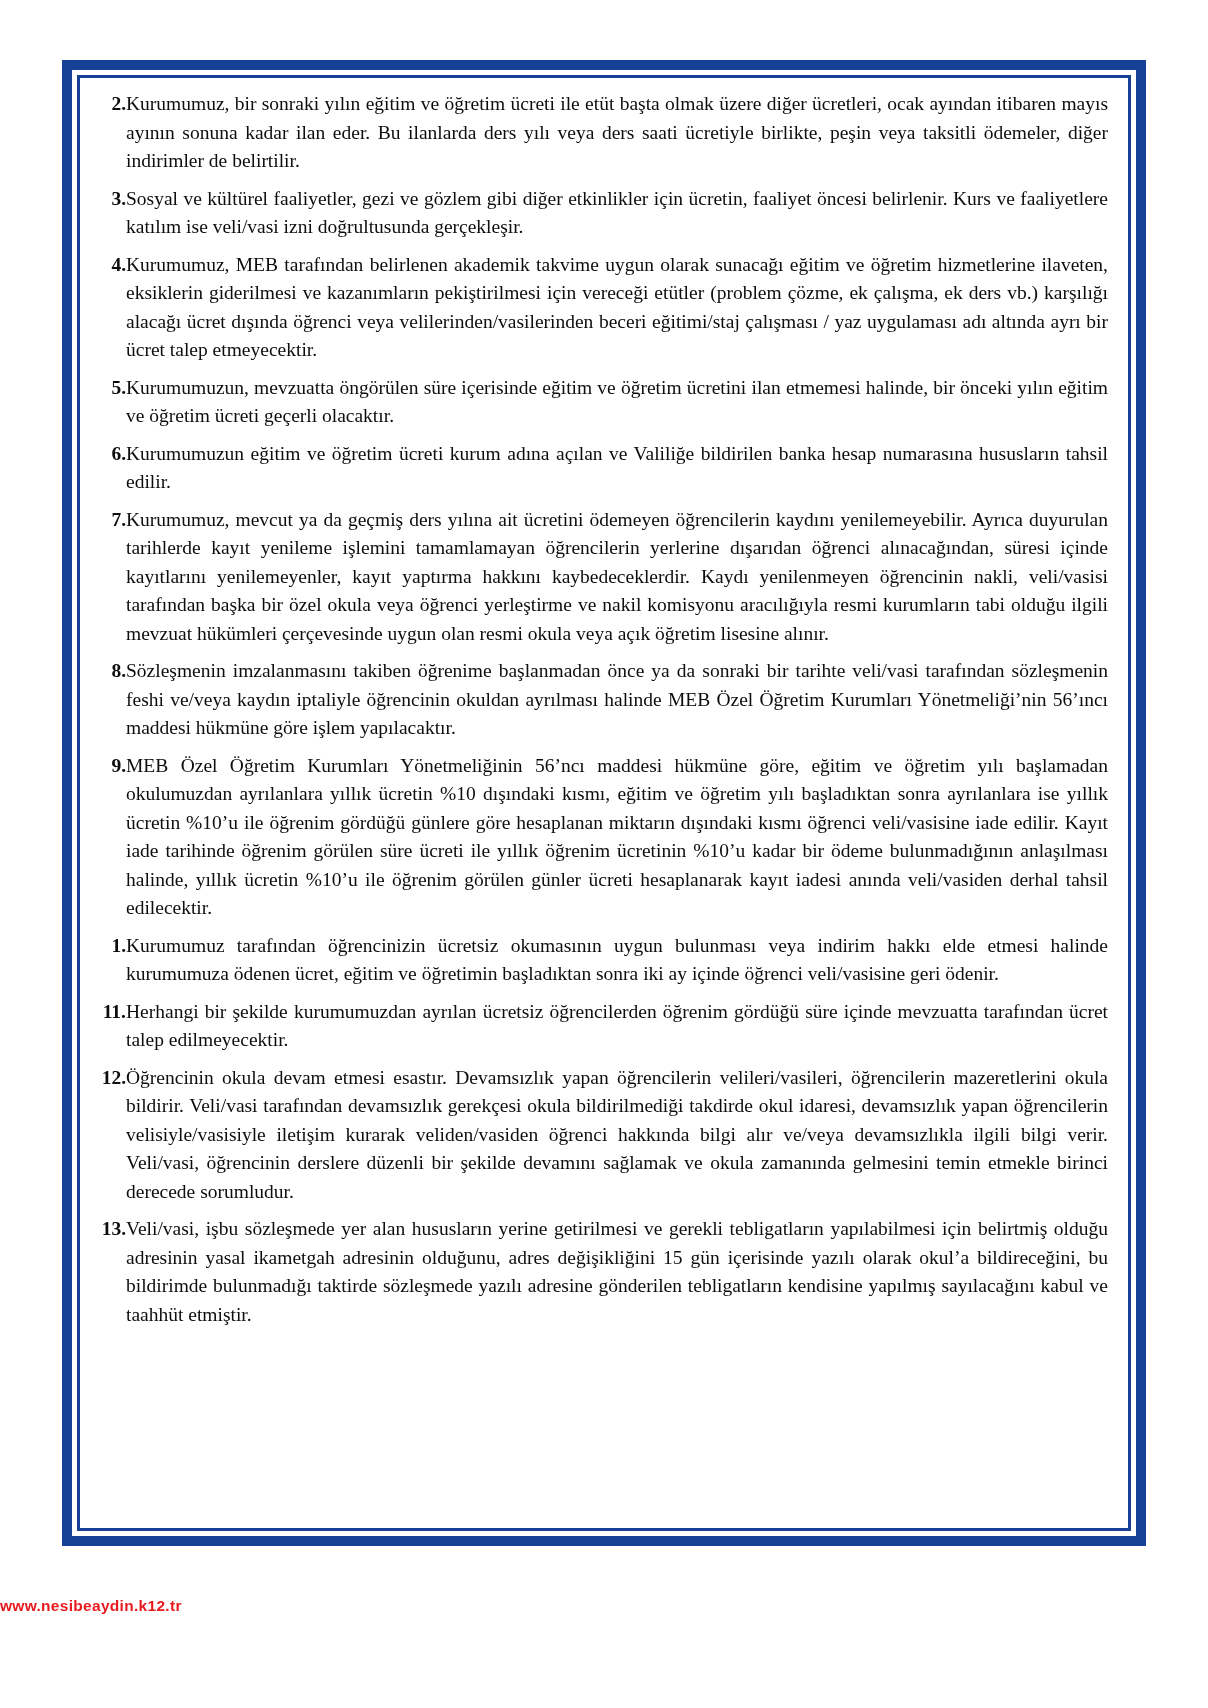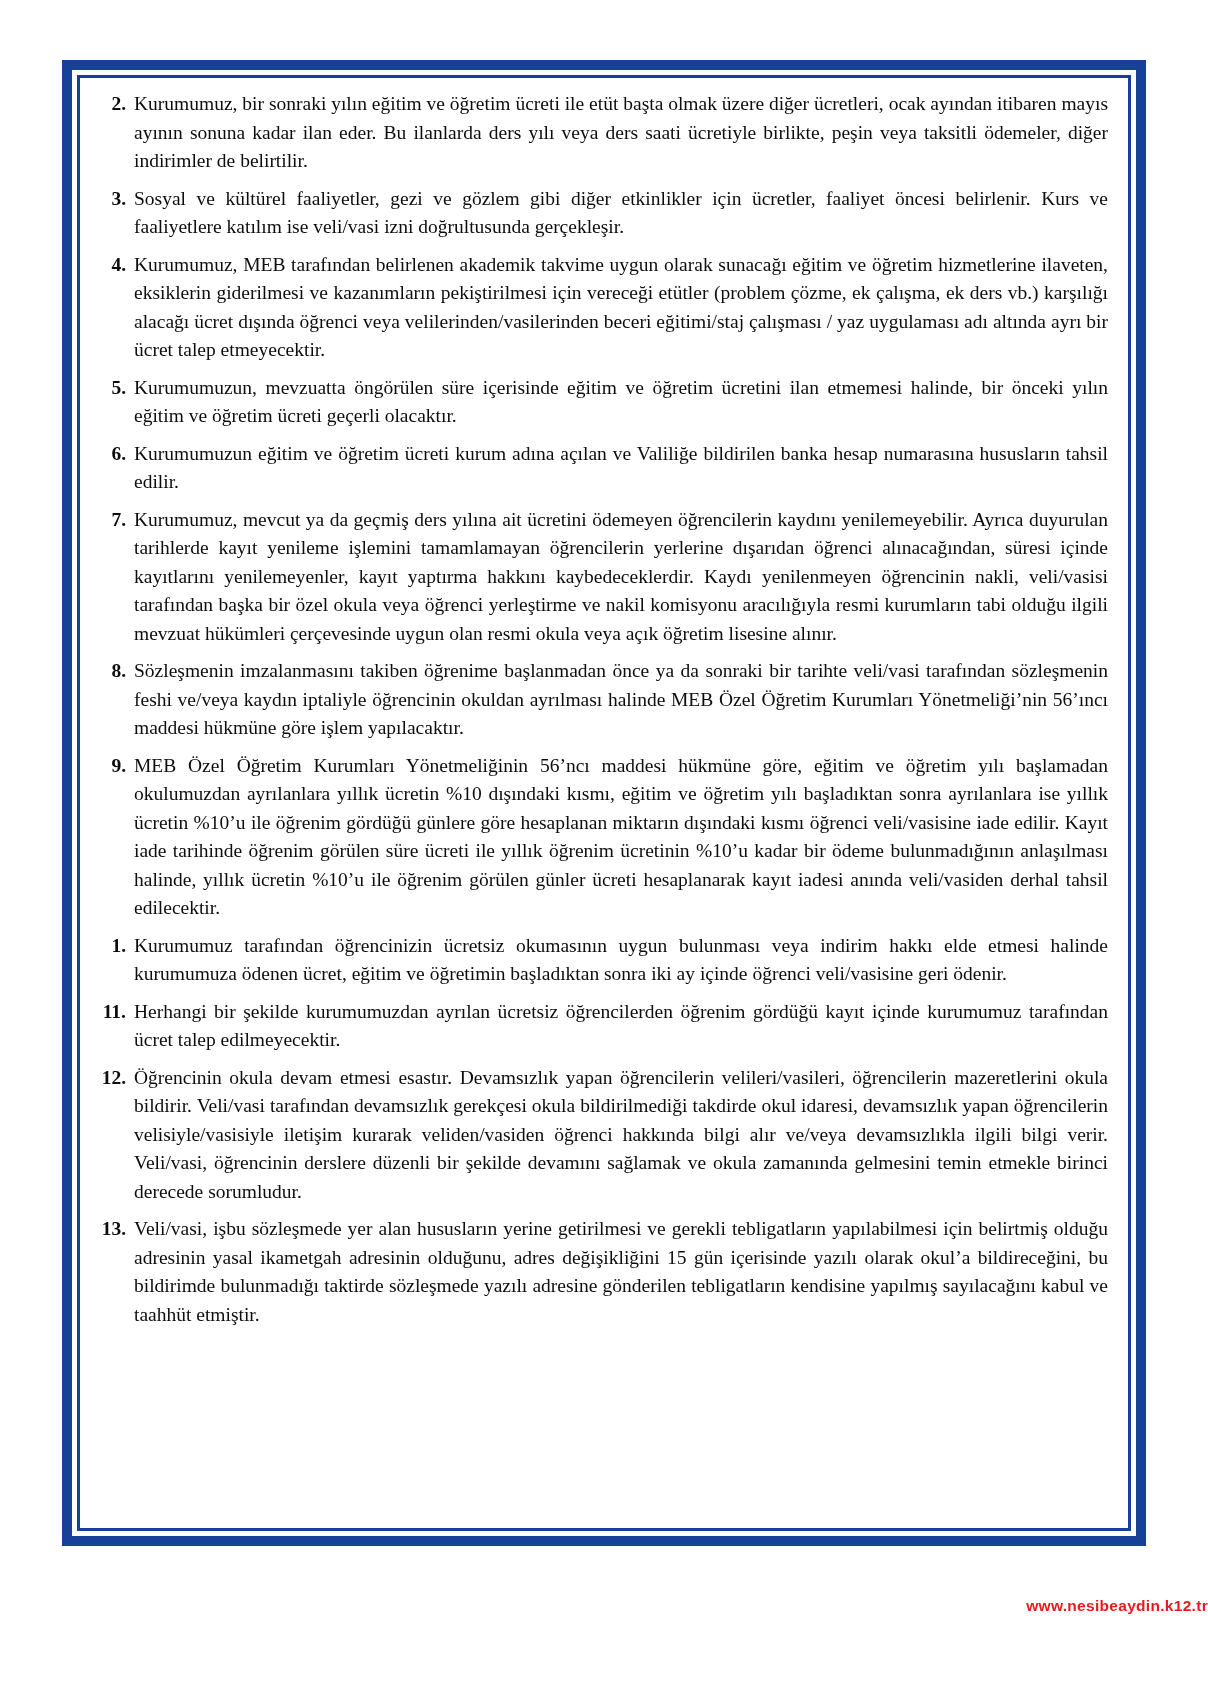--- a/index.html
+++ b/index.html
@@ -35,28 +35,28 @@
     margin-bottom:9px;
   }
   .contract-item .num{
     flex:0 0 32px;
     text-align:right;
     font-weight:bold;
     white-space:nowrap;
   }
   .contract-item .txt{
     flex:1;
-    margin-left:8px;
+    margin-left:0;
     text-align:justify;
   }
   .page-footer{
     position:absolute;
     left:0; top:1597px;
     width:100%;
-    text-align:right;
+    text-align:left;
     font-family:"Liberation Sans", sans-serif;
     font-weight:bold;
     font-size:15.5px;
     color:var(--footer-red,#e81a1e);
     letter-spacing:0.3px;
   }
 </style>
 </head>
 <body style="--frame-blue: #164196; --footer-red: #e81a1e; color: rgb(13, 13, 13);">
 
@@ -64,21 +64,21 @@
   <div class="frame-inner">
     <div class="contract-list">
 
         <div class="contract-item">
           <span class="num">2.</span>
           <span class="txt">Kurumumuz, bir sonraki yılın eğitim ve öğretim ücreti ile etüt başta olmak üzere diğer ücretleri, ocak ayından itibaren mayıs ayının sonuna kadar ilan eder. Bu ilanlarda ders yılı veya ders saati ücretiyle birlikte, peşin veya taksitli ödemeler, diğer indirimler de belirtilir.</span>
         </div>
 
         <div class="contract-item">
           <span class="num">3.</span>
-          <span class="txt">Sosyal ve kültürel faaliyetler, gezi ve gözlem gibi diğer etkinlikler için ücretler, faaliyet öncesi belirlenir. Kurs ve faaliyetlere katılım ise veli/vasi izni doğrultusunda gerçekleşir.</span>
+          <span class="txt">Sosyal ve kültürel faaliyetler, gezi ve gözlem gibi diğer etkinlikler için ücretin, faaliyet öncesi belirlenir. Kurs ve faaliyetlere katılım ise veli/vasi izni doğrultusunda gerçekleşir.</span>
         </div>
 
         <div class="contract-item">
           <span class="num">4.</span>
           <span class="txt">Kurumumuz, MEB tarafından belirlenen akademik takvime uygun olarak sunacağı eğitim ve öğretim hizmetlerine ilaveten, eksiklerin giderilmesi ve kazanımların pekiştirilmesi için vereceği etütler (problem çözme, ek çalışma, ek ders vb.) karşılığı alacağı ücret dışında öğrenci veya velilerinden/vasilerinden beceri eğitimi/staj çalışması / yaz uygulaması adı altında ayrı bir ücret talep etmeyecektir.</span>
         </div>
 
         <div class="contract-item">
           <span class="num">5.</span>
           <span class="txt">Kurumumuzun, mevzuatta öngörülen süre içerisinde eğitim ve öğretim ücretini ilan etmemesi halinde, bir önceki yılın eğitim ve öğretim ücreti geçerli olacaktır.</span>
@@ -104,21 +104,21 @@
           <span class="txt">MEB Özel Öğretim Kurumları Yönetmeliğinin 56’ncı maddesi hükmüne göre, eğitim ve öğretim yılı başlamadan okulumuzdan ayrılanlara yıllık ücretin %10 dışındaki kısmı, eğitim ve öğretim yılı başladıktan sonra ayrılanlara ise yıllık ücretin %10’u ile öğrenim gördüğü günlere göre hesaplanan miktarın dışındaki kısmı öğrenci veli/vasisine iade edilir. Kayıt iade tarihinde öğrenim görülen süre ücreti ile yıllık öğrenim ücretinin %10’u kadar bir ödeme bulunmadığının anlaşılması halinde, yıllık ücretin %10’u ile öğrenim görülen günler ücreti hesaplanarak kayıt iadesi anında veli/vasiden derhal tahsil edilecektir.</span>
         </div>
 
         <div class="contract-item">
           <span class="num">1.</span>
           <span class="txt">Kurumumuz tarafından öğrencinizin ücretsiz okumasının uygun bulunması veya indirim hakkı elde etmesi halinde kurumumuza ödenen ücret, eğitim ve öğretimin başladıktan sonra iki ay içinde öğrenci veli/vasisine geri ödenir.</span>
         </div>
 
         <div class="contract-item">
           <span class="num">11.</span>
-          <span class="txt">Herhangi bir şekilde kurumumuzdan ayrılan ücretsiz öğrencilerden öğrenim gördüğü kayıt içinde kurumumuz tarafından ücret talep edilmeyecektir.</span>
+          <span class="txt">Herhangi bir şekilde kurumumuzdan ayrılan ücretsiz öğrencilerden öğrenim gördüğü süre içinde mevzuatta tarafından ücret talep edilmeyecektir.</span>
         </div>
 
         <div class="contract-item">
           <span class="num">12.</span>
           <span class="txt">Öğrencinin okula devam etmesi esastır. Devamsızlık yapan öğrencilerin velileri/vasileri, öğrencilerin mazeretlerini okula bildirir. Veli/vasi tarafından devamsızlık gerekçesi okula bildirilmediği takdirde okul idaresi, devamsızlık yapan öğrencilerin velisiyle/vasisiyle iletişim kurarak veliden/vasiden öğrenci hakkında bilgi alır ve/veya devamsızlıkla ilgili bilgi verir. Veli/vasi, öğrencinin derslere düzenli bir şekilde devamını sağlamak ve okula zamanında gelmesini temin etmekle birinci derecede sorumludur.</span>
         </div>
 
         <div class="contract-item">
           <span class="num">13.</span>
           <span class="txt">Veli/vasi, işbu sözleşmede yer alan hususların yerine getirilmesi ve gerekli tebligatların yapılabilmesi için belirtmiş olduğu adresinin yasal ikametgah adresinin olduğunu, adres değişikliğini 15 gün içerisinde yazılı olarak okul’a bildireceğini, bu bildirimde bulunmadığı taktirde sözleşmede yazılı adresine gönderilen tebligatların kendisine yapılmış sayılacağını kabul ve taahhüt etmiştir.</span>

